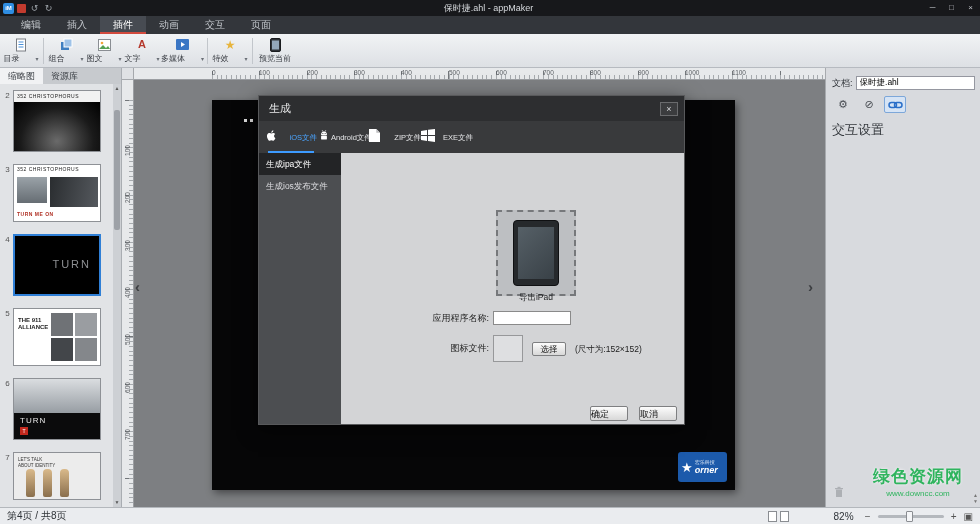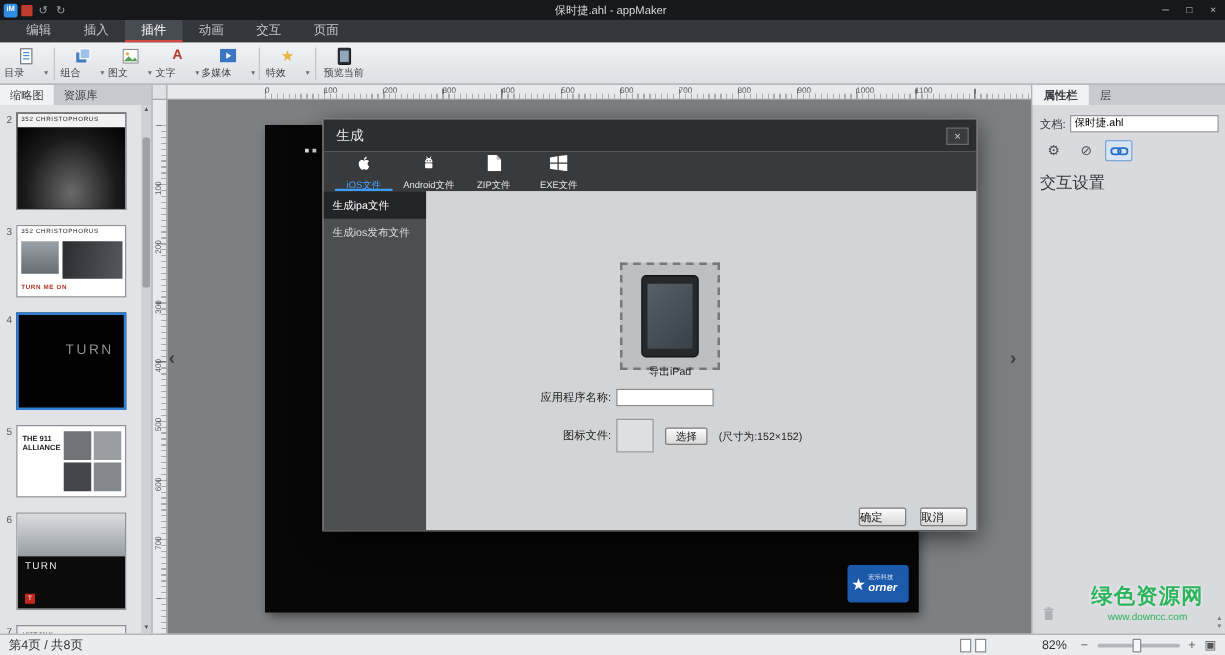--- a/index.html
+++ b/index.html
@@ -35,21 +35,21 @@
 .lpanel{position:absolute;top:68px;left:0;width:122px;bottom:17px;background:#e1e3e6;border-right:1px solid #a9adb2}
 .ptabs{height:16px;background:#c7cace;display:flex;font-size:9px}
 .ptab{padding:0 8px;line-height:16px;color:#3c4046}
 .ptab.sel{background:#f1f2f4}
 .thumbs{position:absolute;top:16px;left:0;right:8px;bottom:0;overflow:hidden}
 .trow{display:flex;margin:12px 0 0 2px}
 .trow.first{margin-top:6px}
 .tnum{width:11px;font-size:8px;color:#555;padding-top:1px;text-align:center}
 .timg{width:88px;border:1px solid #8e9196;background:#fff;position:relative;overflow:hidden}
 .timg.sel{border:2px solid #2f7fd6}
-.h62{height:78px}.h58{height:58px}.h48{height:48px}
+.h62{height:62px}.h58{height:58px}.h48{height:48px}
 .t2{background:#000}
 .strip{height:11px;background:#f2f2f2;font-size:5px;color:#222;line-height:11px;padding-left:3px;letter-spacing:.5px;white-space:nowrap}
 .t2 .glow{position:absolute;left:0;right:0;top:11px;bottom:0;background:radial-gradient(ellipse at 50% 80%,#6a6a6a 0%,#1a1a1a 60%,#000 100%)}
 .t3 .strip{background:#fff;height:9px;line-height:9px}
 .t3 .ph1{position:absolute;left:3px;top:12px;width:30px;height:26px;background:linear-gradient(#9aa2a8,#666d73)}
 .t3 .ph2{position:absolute;left:36px;top:12px;width:48px;height:30px;background:linear-gradient(100deg,#2a2d30,#55595e)}
 .t3 .cap{position:absolute;left:3px;bottom:4px;font-size:5px;color:#b03226;font-weight:bold;letter-spacing:.5px}
 .t4{background:#000}
 .t4 .word{position:absolute;right:8px;top:22px;color:#8d8f92;font-size:11px;letter-spacing:2px}
 .t5 .tt{position:absolute;left:4px;top:8px;font-size:6px;font-weight:bold;color:#222;line-height:7px}
@@ -81,26 +81,26 @@
 .plogo{position:absolute;left:466px;top:352px;width:49px;height:30px;background:#1c5aab;border-radius:3px;display:flex;align-items:center;gap:2px;padding:0 3px}
 .plogo .star{color:#fff;font-size:13px;line-height:1}
 .pcols{display:flex;flex-direction:column;line-height:1.2}
 .pbrand{font-size:5px;color:#dce7f5}
 .pname{font-size:9px;color:#fff;font-weight:bold;font-style:italic}
 .navarrow{position:absolute;font-size:15px;color:#3c3e41;font-weight:bold;line-height:1}
 .nav-l{left:13px;top:211px}
 .nav-r{right:12px;top:211px}
 
 
-.dialog{position:absolute;left:258px;top:95px;width:524px;height:330px;background:#d3d4d6;border:1px solid #58595b;box-shadow:0 5px 18px rgba(0,0,0,.55);z-index:20}
+.dialog{position:absolute;left:258px;top:95px;width:427px;height:330px;background:#d3d4d6;border:1px solid #58595b;box-shadow:0 5px 18px rgba(0,0,0,.55);z-index:20}
 .dhead{height:25px;background:#2d2e30;display:flex;align-items:center}
 .dtitle{color:#e8e9ea;font-size:11px;padding-left:10px;flex:1}
 .dclose{width:18px;height:14px;margin-right:6px;background:#3b3c3e;border:1px solid #6a6b6d;color:#d5d6d8;font-size:9px;line-height:12px;text-align:center}
 .dtabs{height:32px;background:#393a3c;display:flex;padding-left:6px}
-.dtab{width:52px;display:flex;flex-direction:column;align-items:center;justify-content:flex-end;position:relative}
+.dtab{width:52px;display:flex;flex-direction:row;align-items:center;justify-content:space-between;position:relative}
 .dtab .lbl{font-size:7.5px;color:#e4e5e7;margin-top:1px;white-space:nowrap}
 .dtab.sel .lbl{color:#4aa4ff}
 .dtab.sel::after{content:"";position:absolute;left:3px;right:3px;bottom:0;height:2px;background:#3d9bff}
 .dbody{position:absolute;top:57px;left:0;right:0;bottom:0;display:flex}
 .dnav{width:82px;background:#4c4e51;flex:none}
 .dnav-item{height:22px;line-height:22px;font-size:8.5px;color:#dcdde0;padding-left:7px;white-space:nowrap}
 .dnav-item.sel{background:#232426;color:#fff}
 .dcontent{flex:1;position:relative;background:#d3d4d6}
 .device{position:absolute;left:155px;top:57px;width:80px;height:86px;background:#bdbfc2;border:2px dashed #76787b;display:flex;align-items:center;justify-content:center}
 .ipad{width:46px;height:66px;background:#26292c;border:1px solid #0f1012;border-radius:4px;position:relative}
@@ -427,24 +427,20 @@
       </div>
       <div class="dbtns">
         <span class="dbtn">确定</span>
         <span class="dbtn">取消</span>
       </div>
     </div>
   </div>
 </div>
 
 <div class="rpanel">
-  <div class="rptabs">
-    <span class="rptab sel">属性栏</span>
-    <span class="rptab">层</span>
-  </div>
   <div class="docrow">
     <span>文档:</span>
     <input type="text" value="保时捷.ahl" style="">
   </div>
   <div class="ricons">
     <span class="ricon">⚙</span>
     <span class="ricon">⊘</span>
     <span class="ricon hl">
         <svg width="15" height="10">
           <g fill="none" stroke="#2a6fc9" stroke-width="1.5">

